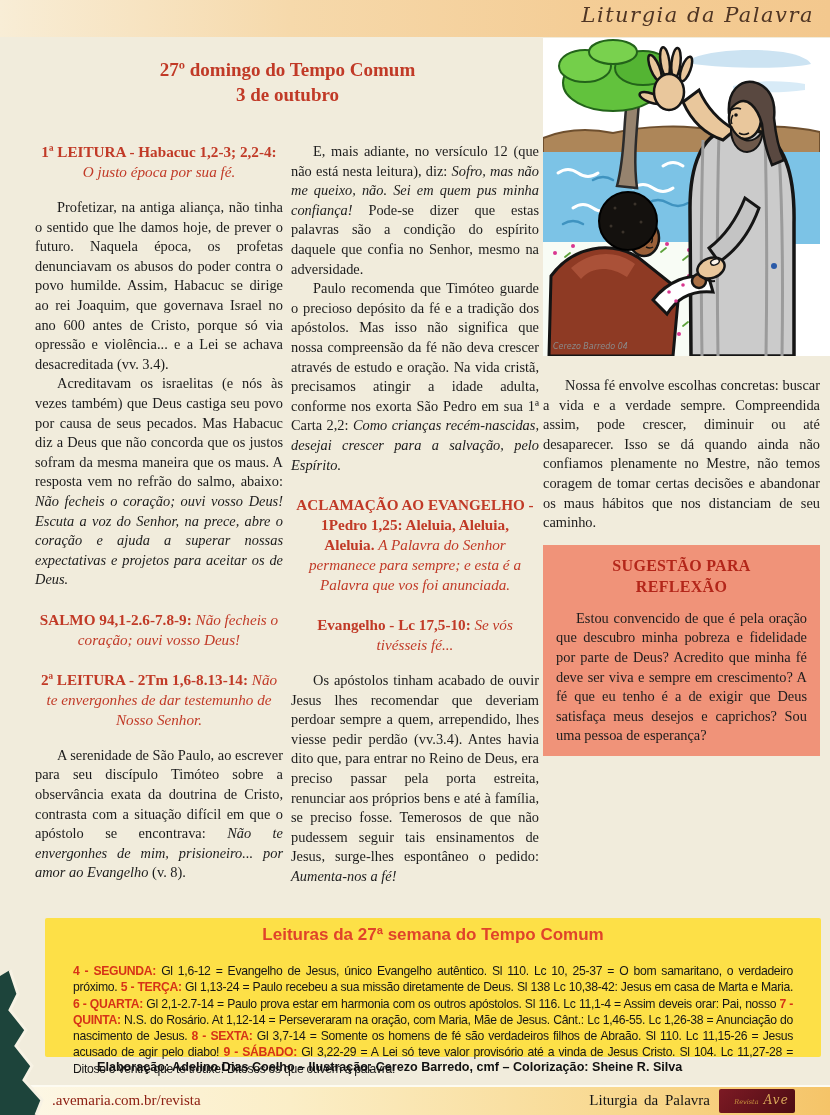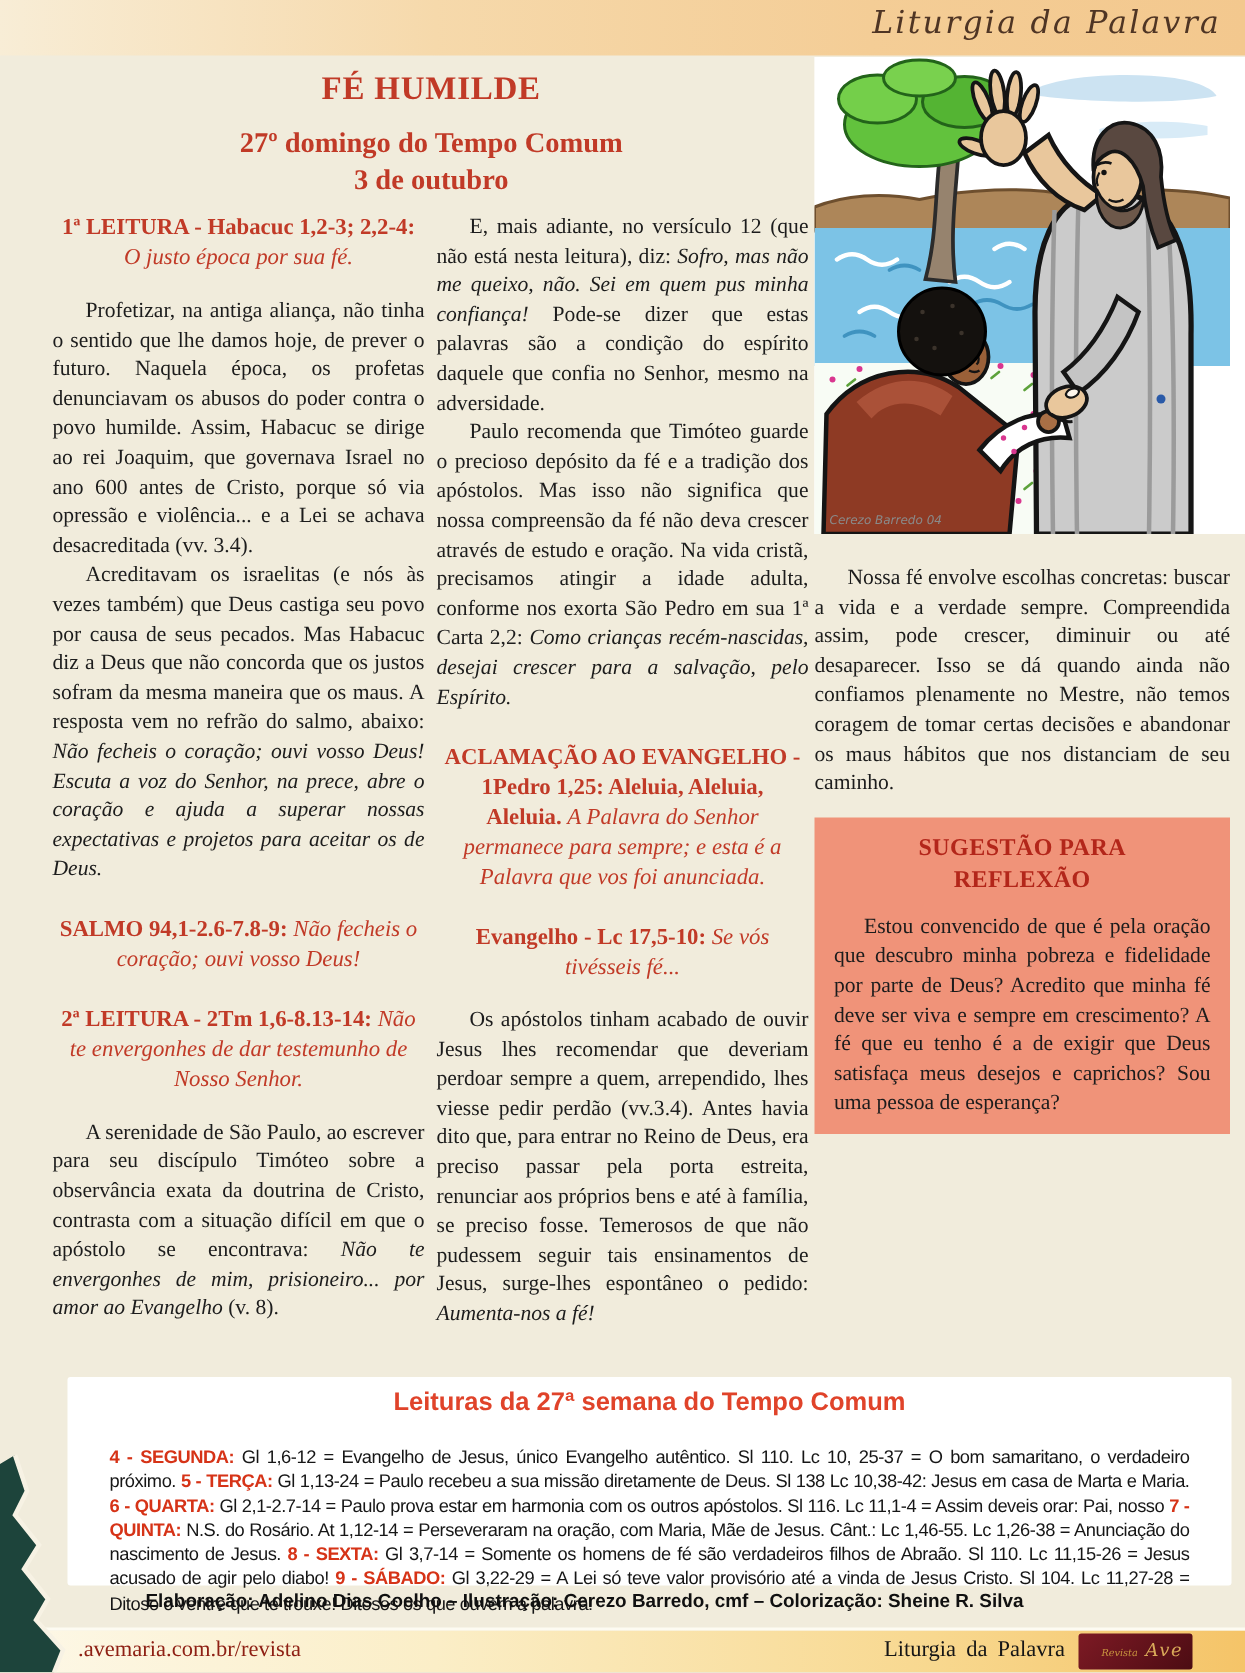--- a/index.html
+++ b/index.html
@@ -21,21 +21,21 @@
   .hd{margin:20px 4px 16px;text-align:center;color:#c13a27;font-size:15.2px;line-height:20px;}
   .hd.first{margin-top:0;}
   .b{font-weight:bold;}
   .i{font-style:italic;}
   .illus{width:311px;height:318px;background:#fff;}
   .col-right .para.lead{margin-top:20px;}
   .reflex{margin-top:12px;background:#f09379;padding:8px 13px 10px;}
   .reflex .rtitle{text-align:center;color:#b3261a;font-weight:bold;font-size:16px;line-height:21px;
                   margin:2px 16px 12px;letter-spacing:.3px;}
   .reflex .rbody{margin:0;text-align:justify;text-indent:20px;font-size:14.4px;line-height:19.6px;color:#1c1c1c;}
-  .readings{position:absolute;left:45px;top:918px;width:776px;height:139px;background:#ffffff;
+  .readings{position:absolute;left:45px;top:918px;width:776px;height:139px;background:#fde047;
             box-sizing:border-box;padding:5px 10px;border-radius:2px;}
   .readings .ktitle{text-align:center;font-family:"Liberation Sans",sans-serif;font-weight:bold;
                     font-size:17px;color:#e0432a;margin:2px 0 4px;}
   .readings .kbody{margin:18px;font-family:"Liberation Sans",sans-serif;font-size:12.2px;line-height:16.3px;
                    letter-spacing:-0.3px;text-align:justify;color:#161616;}
   .credits{position:absolute;left:53px;top:1060px;font-family:"Liberation Sans",sans-serif;
            font-weight:bold;font-size:12.6px;color:#101010;padding-left:44px;}
   .bar{position:absolute;left:0;top:1085px;width:830px;height:30px;box-sizing:border-box;
        border-top:2px solid #fdfbf2;
        background:linear-gradient(90deg,#fdf8e8 0%,#fbeec7 35%,#f8d88f 75%,#f5c468 100%);}
@@ -50,21 +50,20 @@
 </style>
 </head>
 <body>
 
 <div class="page">
 
   <div class="band"></div>
   <div class="script">Liturgia da Palavra</div>
 
   <div class="header">
-    <div class="t1">FÉ HUMILDE</div>
     <div class="t2">27º domingo do Tempo Comum</div>
     <div class="t3">3 de outubro</div>
   </div>
 
   <div class="col col-left">
     <div class="hd first"><span class="b">1ª LEITURA - Habacuc 1,2-3; 2,2-4: </span><span class="i">O justo época por sua fé.</span></div>
     <p class="para"><span>Profetizar, na antiga aliança, não tinha o sentido que lhe damos hoje, de prever o futuro. Naquela época, os profetas denunciavam os abusos do poder contra o povo humilde. Assim, Habacuc se dirige ao rei Joaquim, que governava Israel no ano 600 antes de Cristo, porque só via opressão e violência... e a Lei se achava desacreditada (vv. 3.4).</span></p>
     <p class="para"><span>Acreditavam os israelitas (e nós às vezes também) que Deus castiga seu povo por causa de seus pecados. Mas Habacuc diz a Deus que não concorda que os justos sofram da mesma maneira que os maus. A resposta vem no refrão do salmo, abaixo: </span><span class="i">Não fecheis o coração; ouvi vosso Deus! Escuta a voz do Senhor, na prece, abre o coração e ajuda a superar nossas expectativas e projetos para aceitar os de Deus.</span></p>
     <div class="hd"><span class="b">SALMO 94,1-2.6-7.8-9: </span><span class="i">Não fecheis o coração; ouvi vosso Deus!</span></div>
     <div class="hd"><span class="b">2ª LEITURA - 2Tm 1,6-8.13-14: </span><span class="i">Não te envergonhes de dar testemunho de Nosso Senhor.</span></div>

